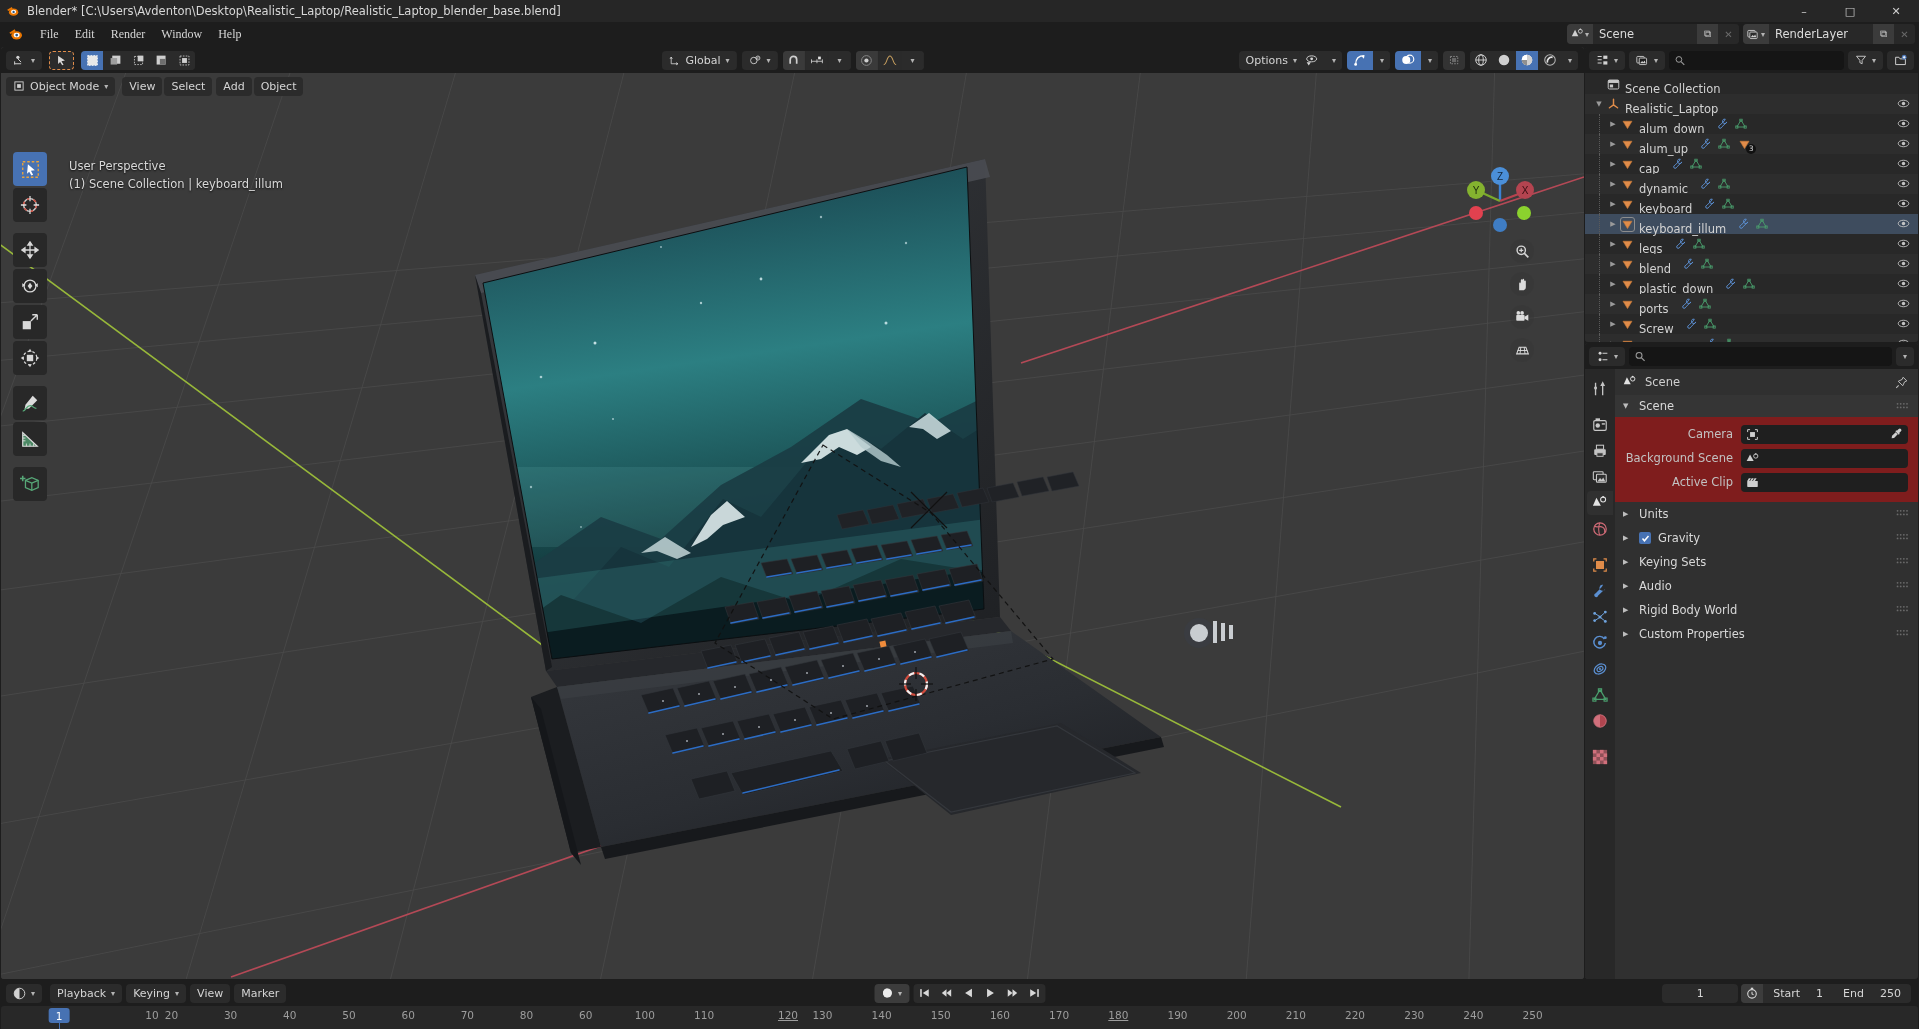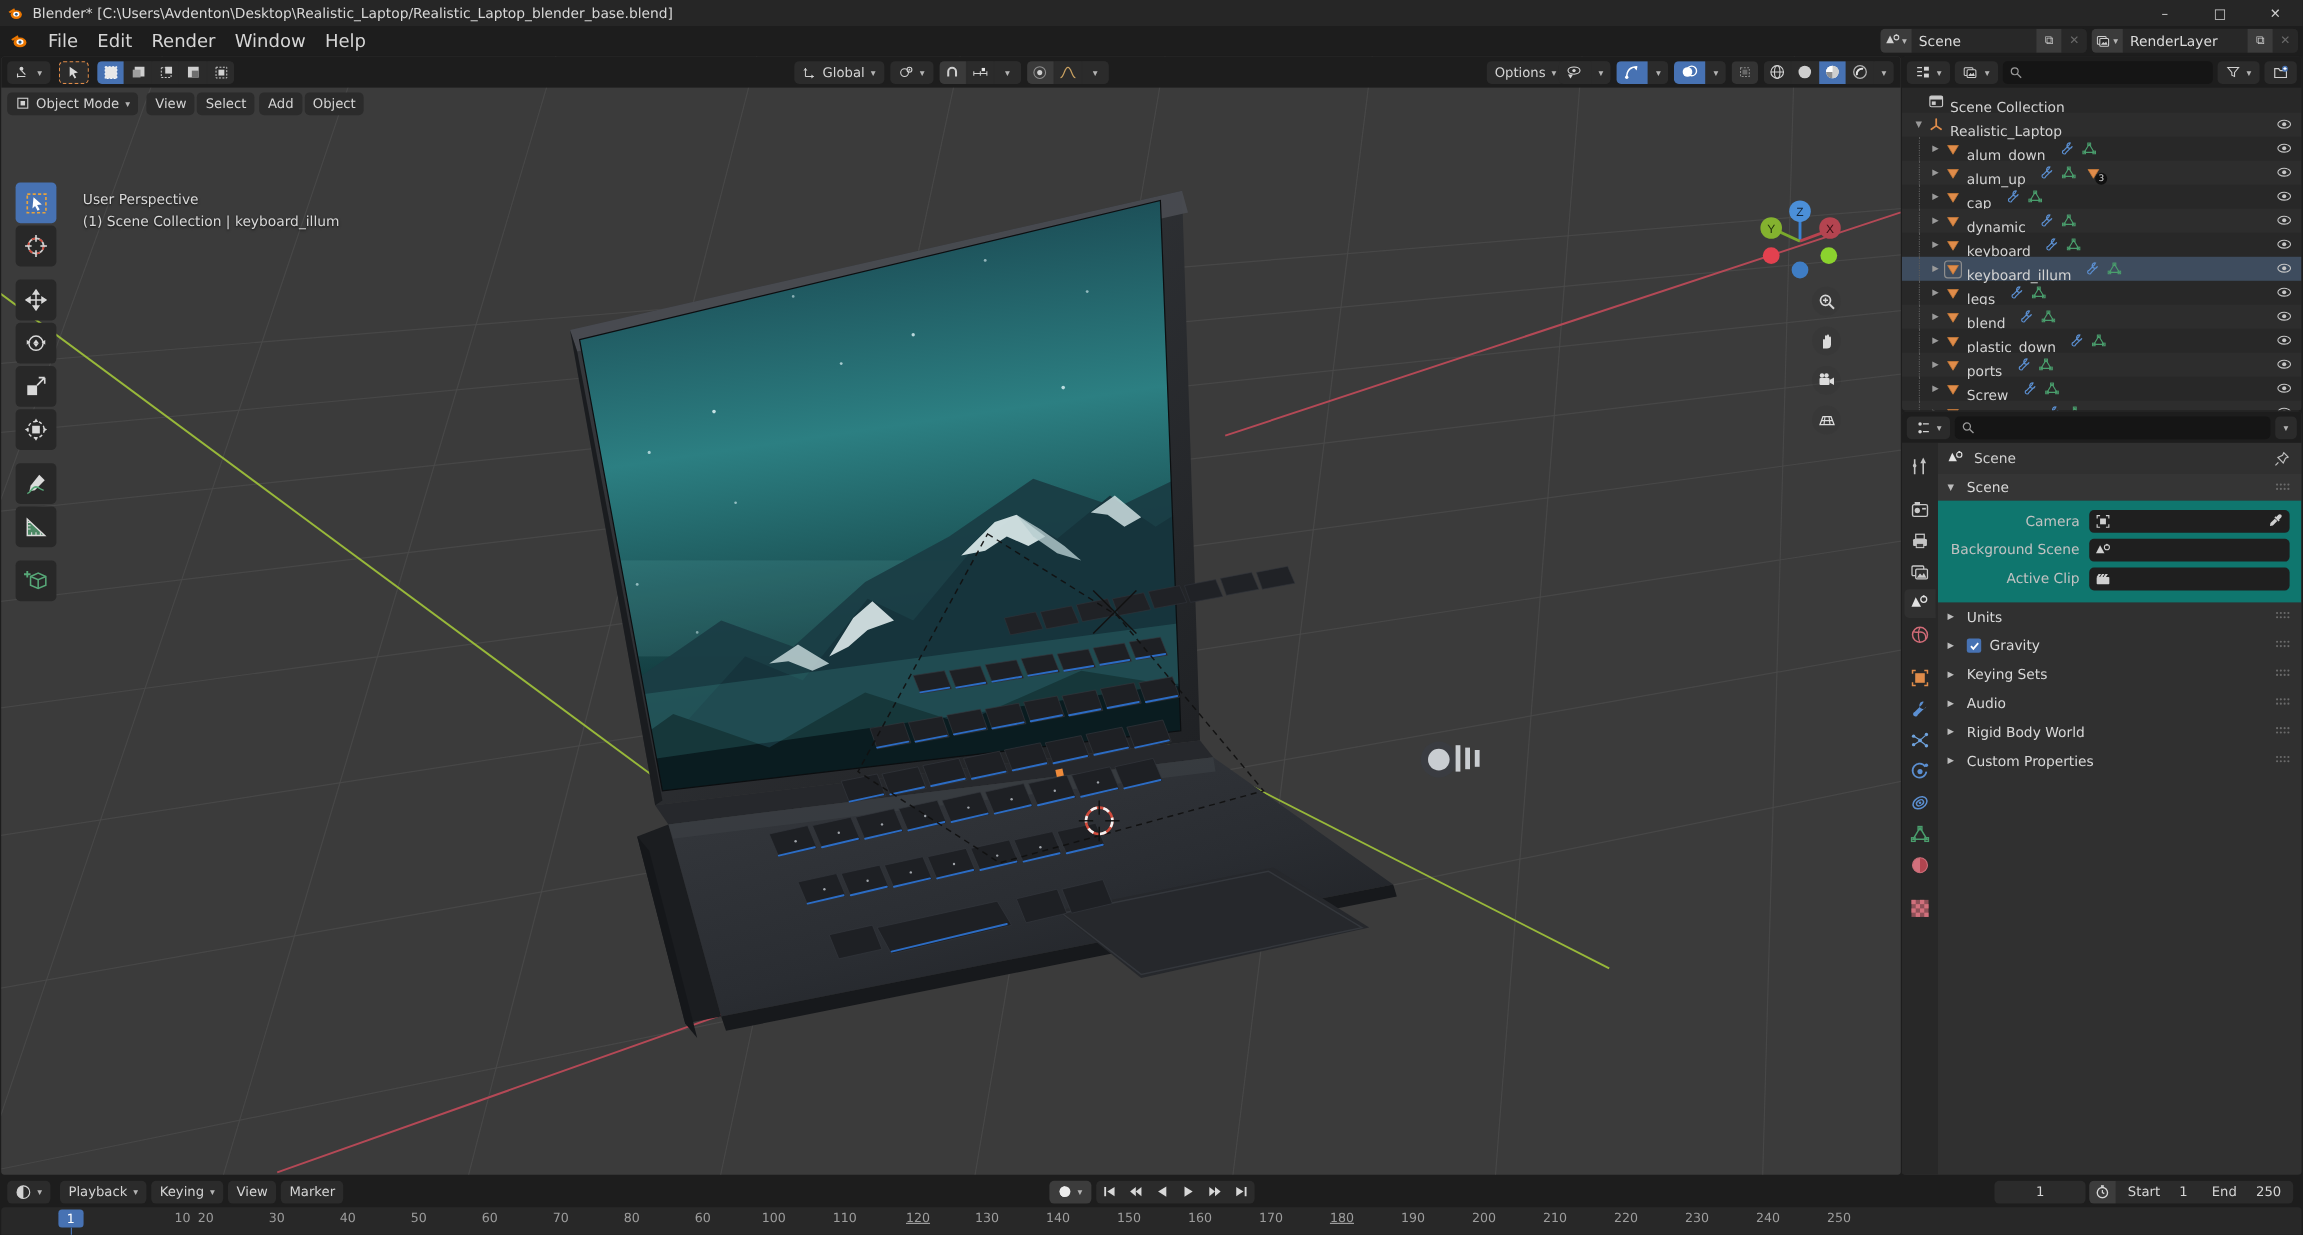--- a/index.html
+++ b/index.html
@@ -12,22 +12,22 @@
     padding:0 6px; font-size:11.5px; color:#d8d8d8; position:relative; }
   .blender-logo { width:14px; height:14px; margin-right:7px; flex:none; }
   .win-btns { position:absolute; right:0; top:0; height:22px; display:flex; }
   .win-btn { width:46px; height:22px; display:flex; align-items:center;
     justify-content:center; color:#cfcfcf; font-size:11px; }
 
   
   .topbar { height:24px; background:#1d1d1d; display:flex; align-items:center;
     padding:0 4px; font-size:11.5px; position:relative; }
   .tb-logo { width:16px; height:16px; margin:0 8px 0 4px; flex:none; }
-  .menu-item { padding:3px 8px; border-radius:3px; color:#d6d6d6; font-size:15px;
-    white-space:nowrap; }
+  .menu-item { padding:3px 8px; border-radius:3px; color:#d6d6d6; font-size:12px;
+    white-space:nowrap;font-family:Liberation Serif, serif; }
   .ws-tabs { display:flex; align-items:flex-end; margin-left:14px; height:24px; }
   .ws-tab { padding:4px 10px 5px; font-size:11.5px; color:#9a9a9a;
     border-radius:4px 4px 0 0; white-space:nowrap; }
   .ws-tab.active { background:#303030; color:#e8e8e8; }
   .ws-plus { padding:3px 7px; color:#9a9a9a; font-size:13px; }
 
   .topbar-right { position:absolute; right:4px; top:2px; display:flex;
     align-items:center; gap:4px; }
   .id-field { display:flex; align-items:center; background:#282828;
     border-radius:4px; height:20px; overflow:hidden; }
@@ -136,21 +136,21 @@
   .panel-hdr.flat { background:transparent; }
   .tri { font-size:7px; color:#bdbdbd; width:9px; }
   .prow { height:24px; display:flex; align-items:center; padding:0 10px 0 0;
     gap:8px; }
   .plabel { width:118px; text-align:right; font-size:11.5px; color:#c2c2c2;
     flex:none; }
   .pfield { flex:1; height:19px; background:#1f1f1f; border-radius:4px;
     display:flex; align-items:center; padding:0 5px; gap:5px;
     position:relative; }
   .picker { position:absolute; right:5px; top:2px; }
-  .psub { background:#0f766e; padding:5px 0 8px; }
+  .psub { background:#7f1d1d; padding:5px 0 8px; }
   .checkbox { width:12px; height:12px; border-radius:2px; background:#4772b3;
     display:flex; align-items:center; justify-content:center; flex:none; }
   .checkbox svg { width:9px; height:9px; }
 
   
   .timeline { height:54px; background:#1d1d1d; padding:0 1px; }
   .tl-header { height:26px; display:flex; align-items:center; padding:0 5px;
     gap:4px; position:relative; }
   .tl-center { position:absolute; left:50%; transform:translateX(-50%);
     display:flex; align-items:center; gap:4px; }
@@ -1790,21 +1790,21 @@
         <div class="tick" style="left: 170.442px;">20</div>
         <div class="tick" style="left: 229.622px;">30</div>
         <div class="tick" style="left: 288.802px;">40</div>
         <div class="tick" style="left: 347.982px;">50</div>
         <div class="tick" style="left: 407.162px;">60</div>
         <div class="tick" style="left: 466.342px;">70</div>
         <div class="tick" style="left: 525.522px;">80</div>
         <div class="tick" style="left: 584.702px;">60</div>
         <div class="tick" style="left: 643.882px;">100</div>
         <div class="tick" style="left: 703.062px;">110</div>
-        <div class="tick" style="left: 764px; text-decoration: underline;">120</div>
+        <div class="tick" style="left: 787px; text-decoration: underline;">120</div>
         <div class="tick" style="left: 821.422px;">130</div>
         <div class="tick" style="left: 880.602px;">140</div>
         <div class="tick" style="left: 939.782px;">150</div>
         <div class="tick" style="left: 998.962px;">160</div>
         <div class="tick" style="left: 1058.14px;">170</div>
         <div class="tick" style="left: 1117.32px; text-decoration: underline;">180</div>
         <div class="tick" style="left: 1176.5px;">190</div>
         <div class="tick" style="left: 1235.68px;">200</div>
         <div class="tick" style="left: 1294.86px;">210</div>
         <div class="tick" style="left: 1354.04px;">220</div>

